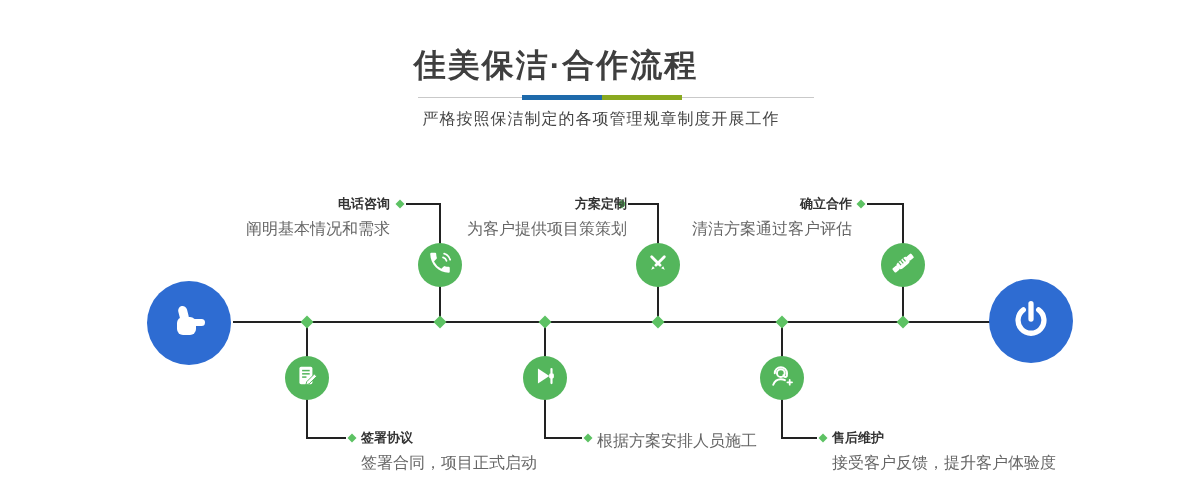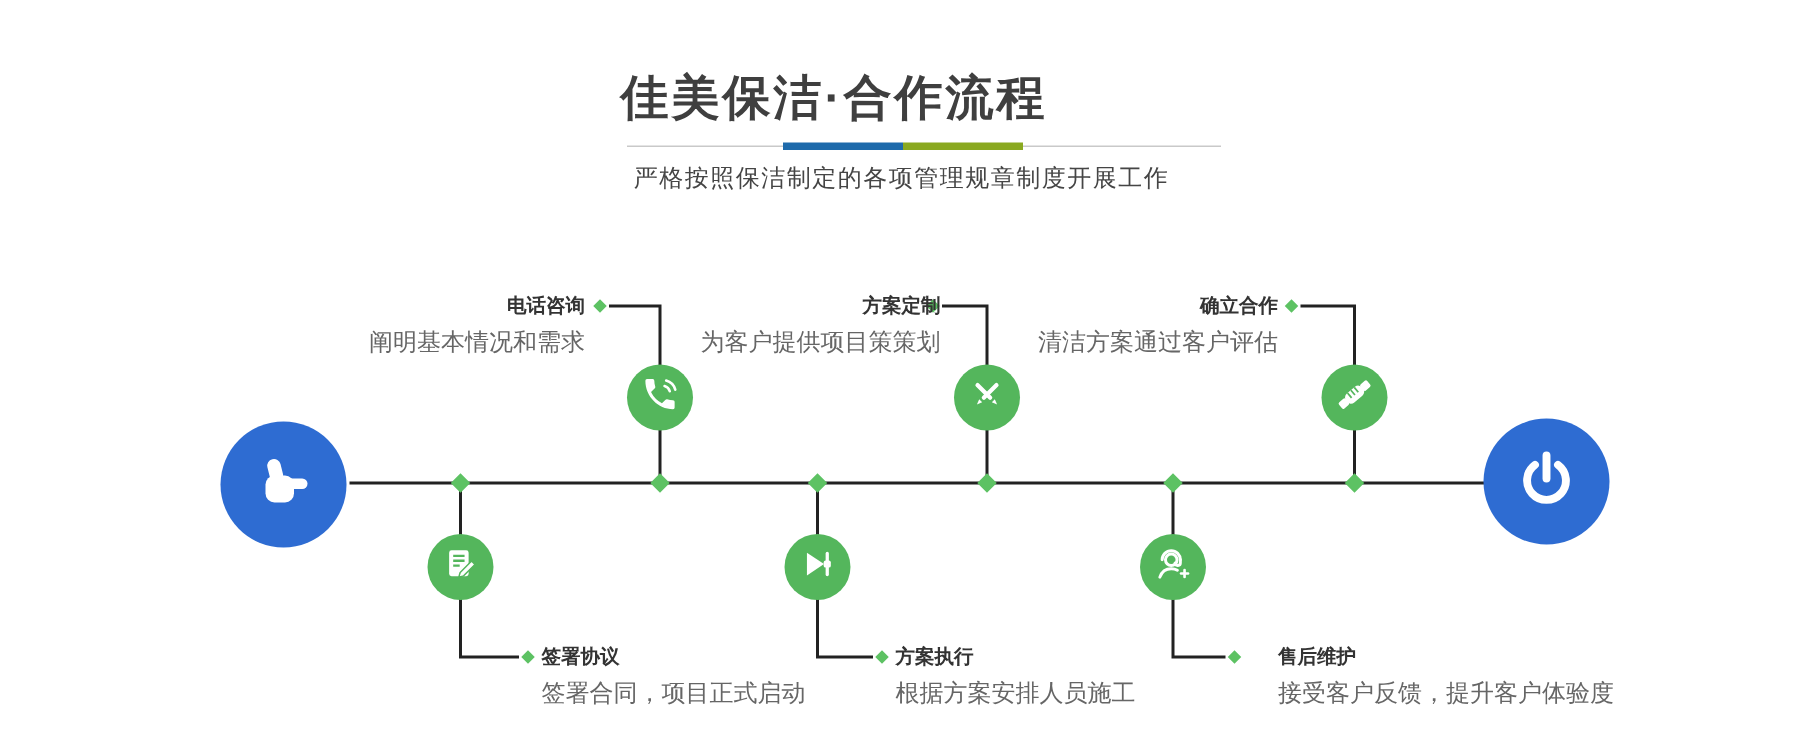--- a/index.html
+++ b/index.html
@@ -188,21 +188,20 @@
   <div class="abs step bottom" style="left:361px;top:427px;">
     <div class="step-title">签署协议</div>
     <div class="step-desc">签署合同，项目正式启动</div>
   </div>
 
   <div class="abs step top" style="right:350px;top:193px;">
     <div class="step-title">确立合作</div>
     <div class="step-desc">清洁方案通过客户评估</div>
   </div>
   <div class="abs step bottom" style="left:597px;top:427px;">
-    <div class="step-title">方案执行</div>
     <div class="step-desc">根据方案安排人员施工</div>
   </div>
-  <div class="abs step bottom" style="left:832px;top:427px;margin-left:20px;">
+  <div class="abs step bottom" style="left:832px;top:427px;">
     <div class="step-title">售后维护</div>
     <div class="step-desc">接受客户反馈，提升客户体验度</div>
   </div>
 
 </div>
 
 </body></html>

